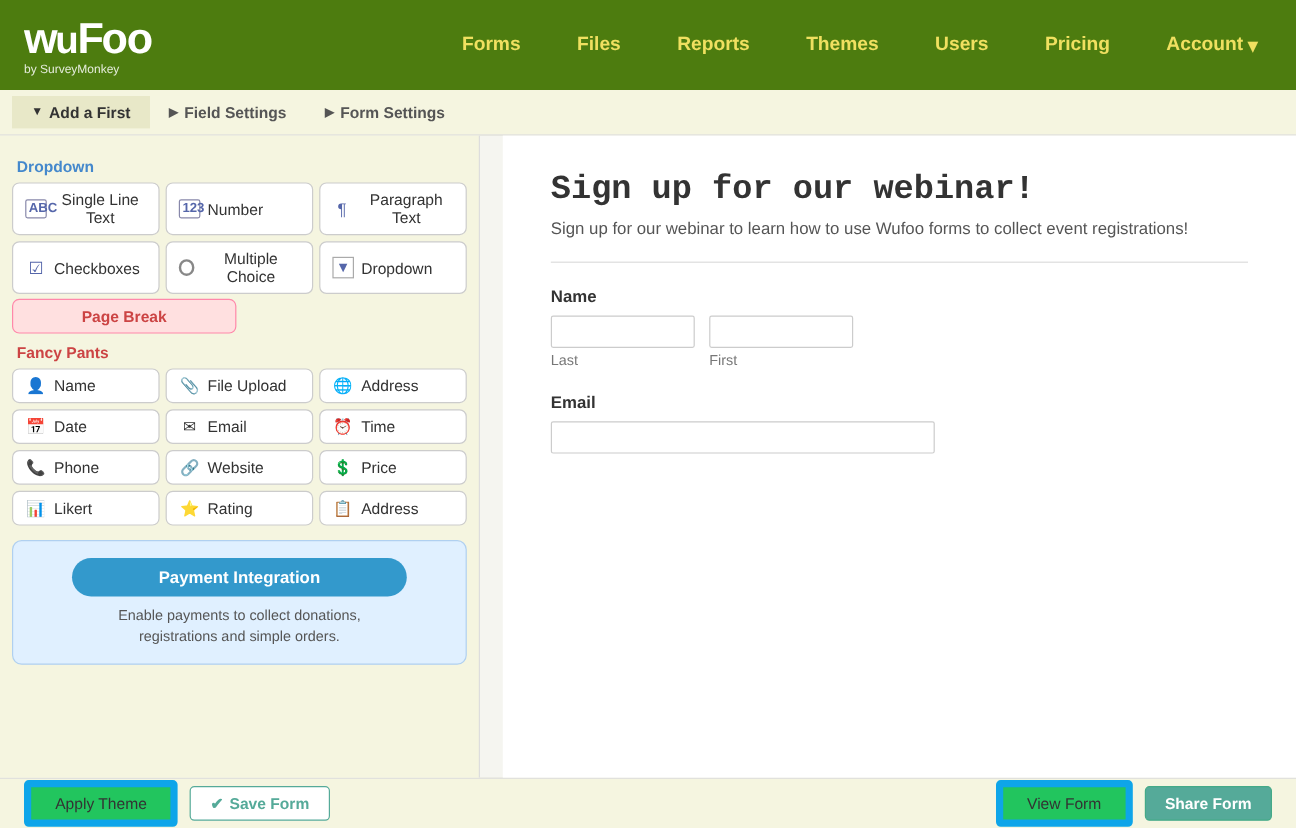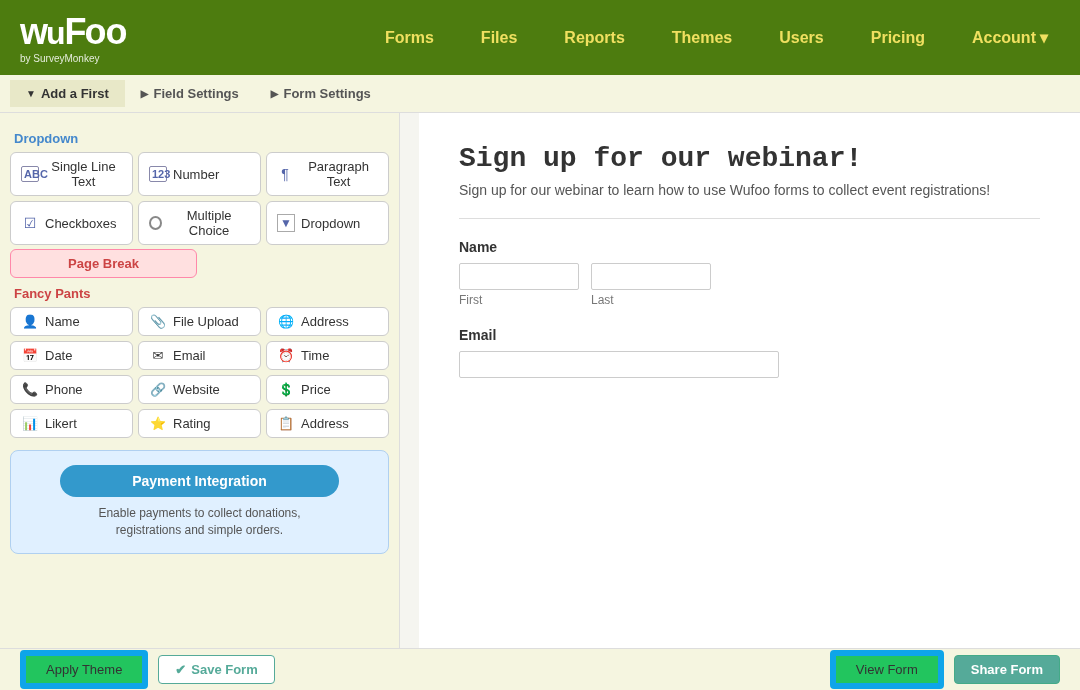--- a/index.html
+++ b/index.html
@@ -424,25 +424,25 @@
   <div id="right-panel">
     <h1 id="form-title">Sign up for our webinar!</h1>
     <p id="form-desc">Sign up for our webinar to learn how to use Wufoo forms to collect event registrations!</p>
     <hr id="form-divider">
 
     <div class="form-field-group">
       <label class="form-label">Name</label>
       <div class="name-row">
         <div class="name-col">
           <input type="text" style="">
-          <span class="sub-label">First</span>
+          <span class="sub-label">Last</span>
         </div>
         <div class="name-col">
           <input type="text" style="">
-          <span class="sub-label">Last</span>
+          <span class="sub-label">First</span>
         </div>
       </div>
     </div>
 
     <div class="form-field-group">
       <label class="form-label">Email</label>
       <input type="email" class="email-input" style="">
     </div>
   </div>
 

